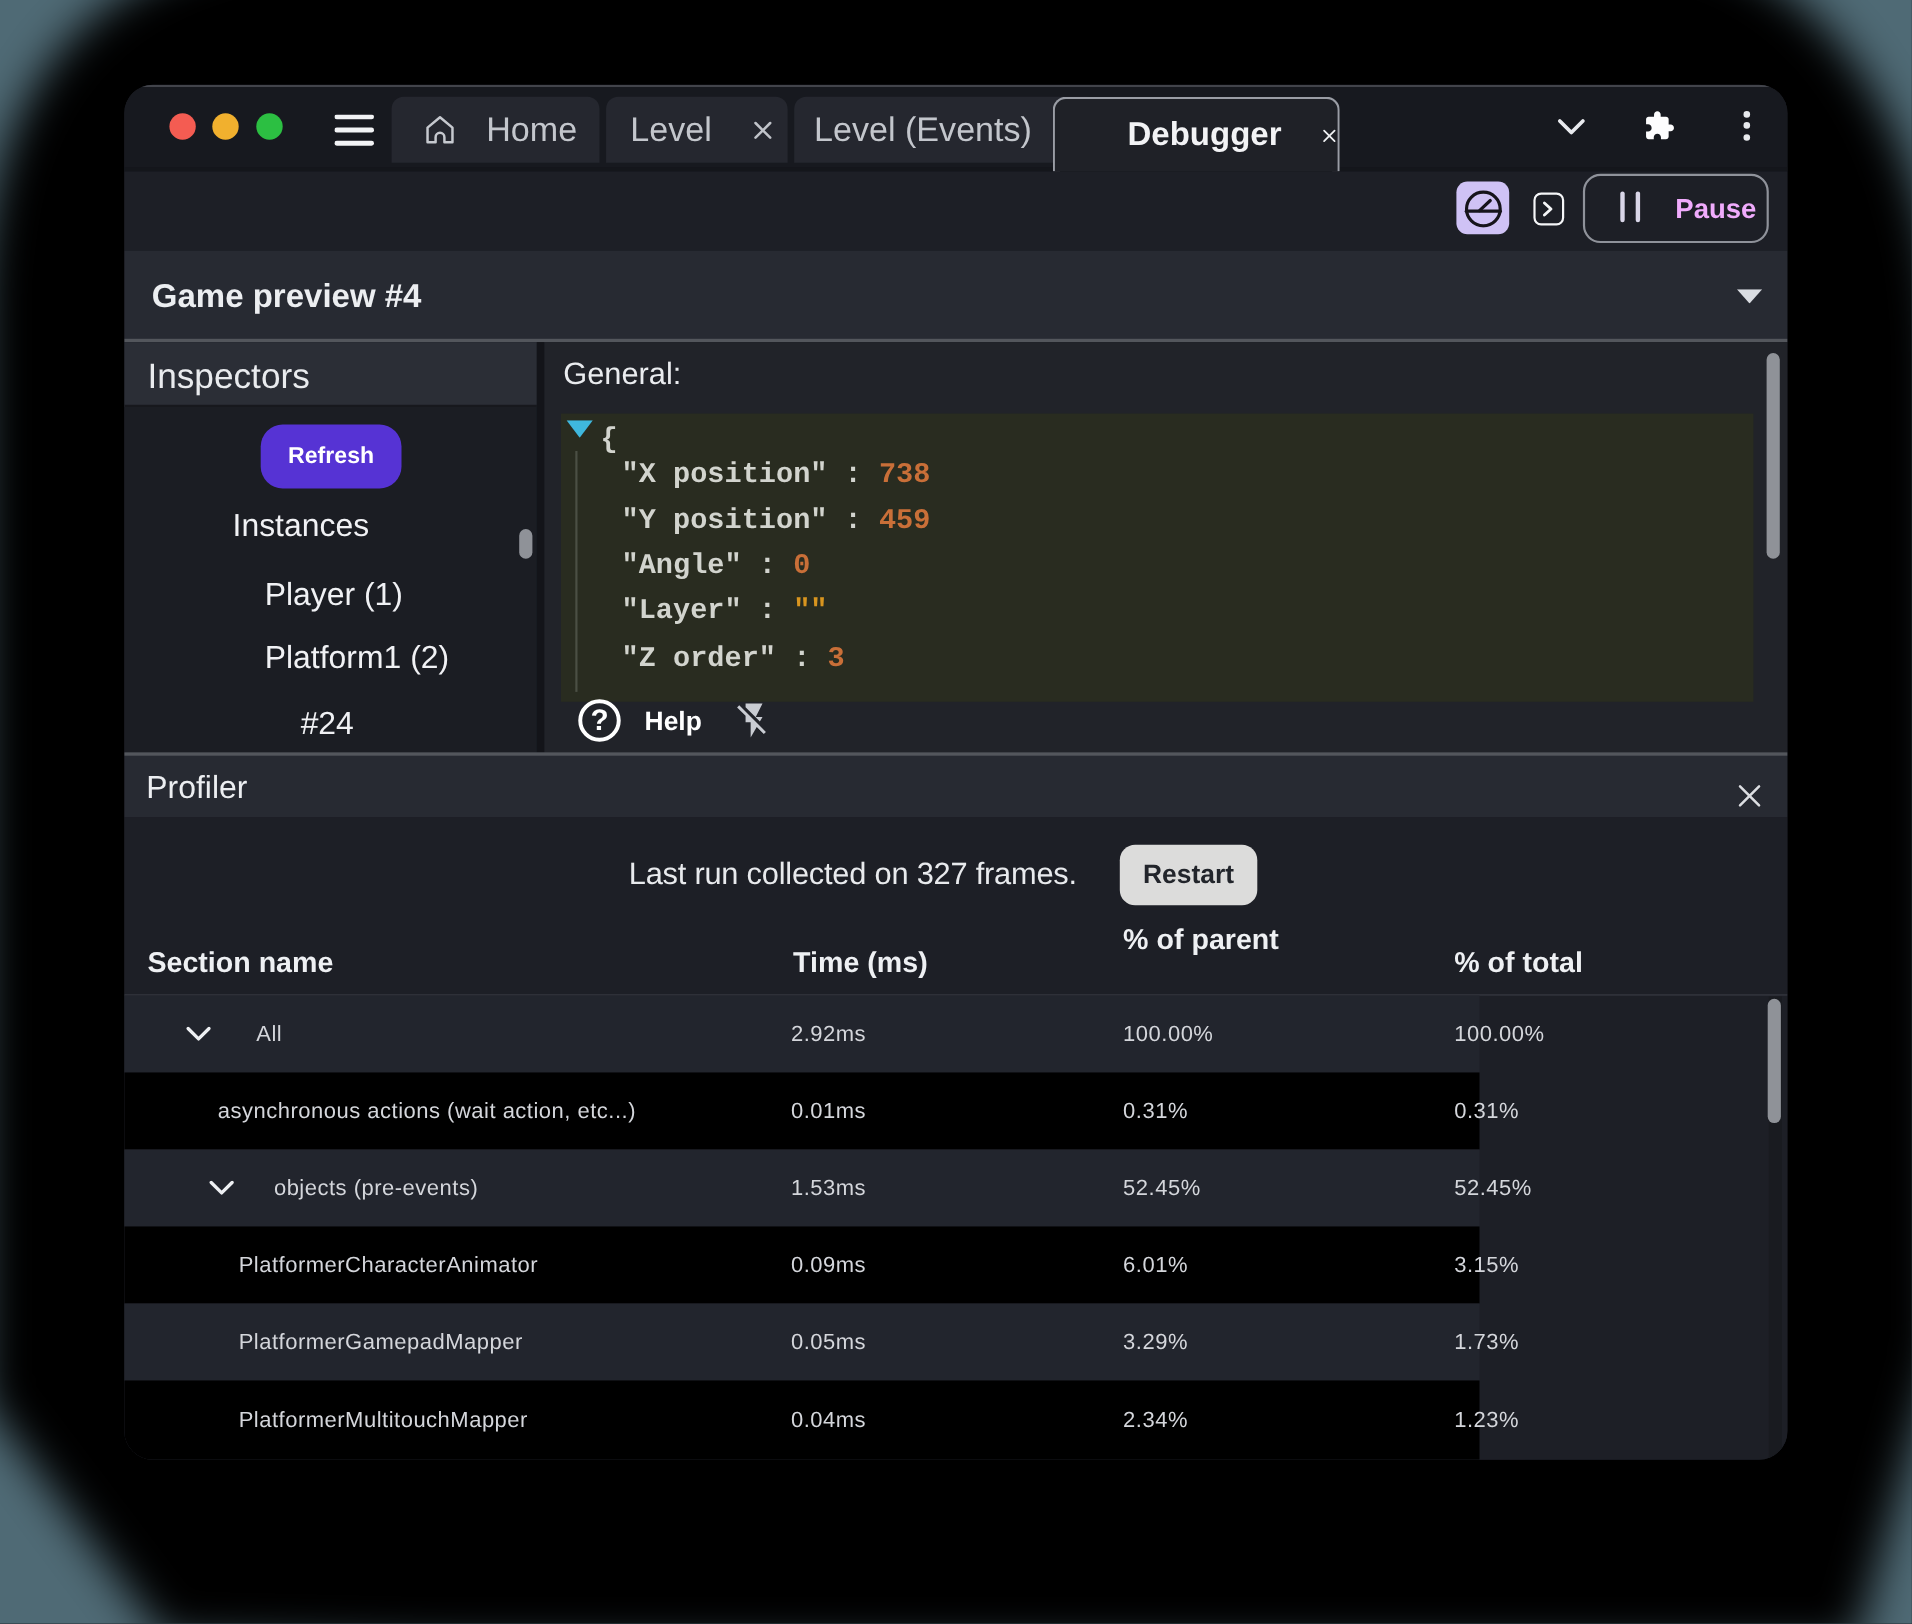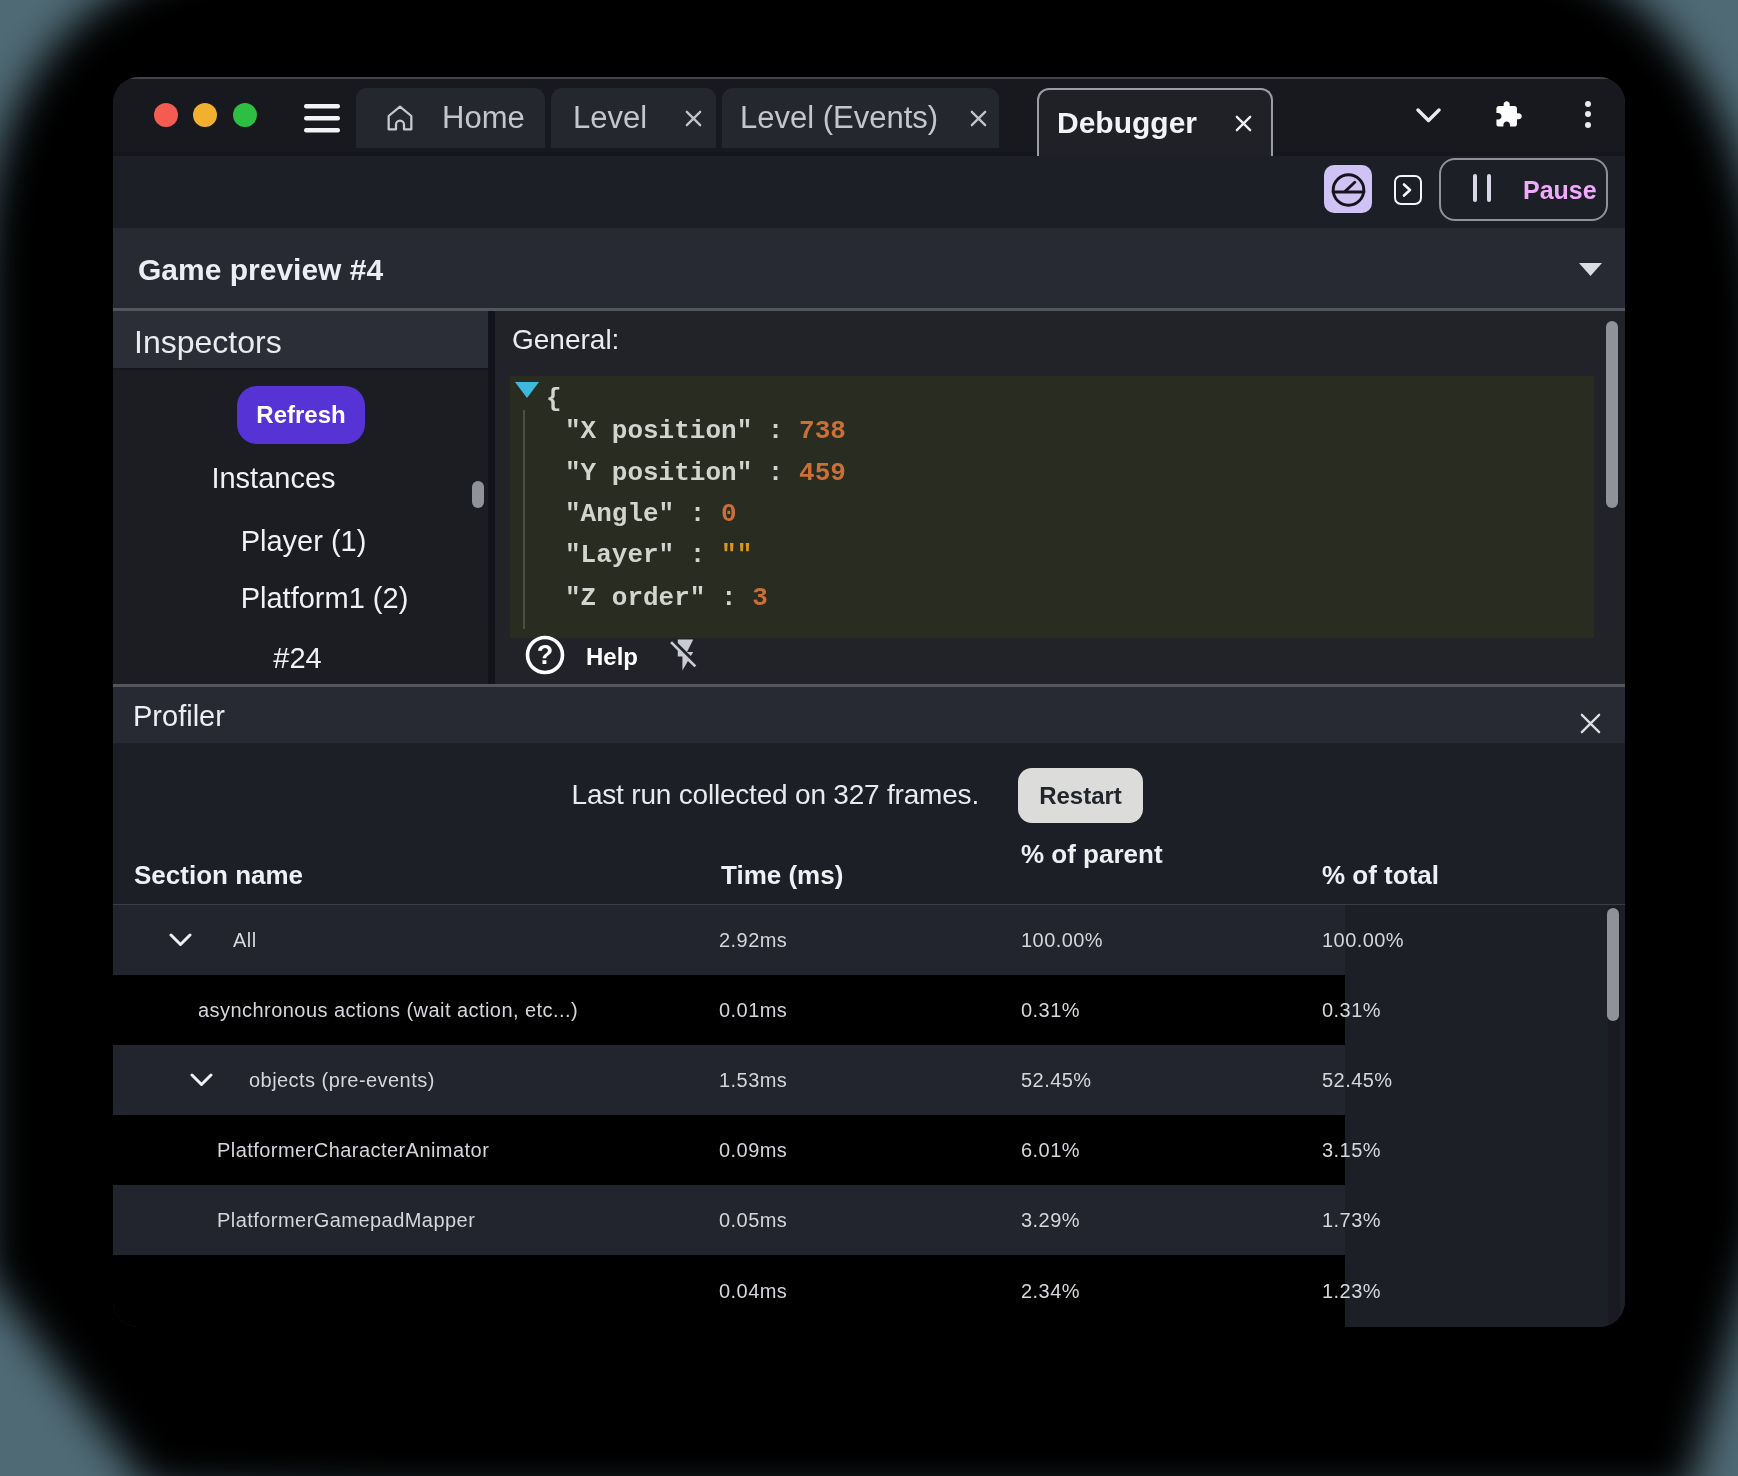--- a/index.html
+++ b/index.html
@@ -29,21 +29,21 @@
            border-bottom:3px solid #53565c; }
   
   .leftpanel { left:0; top:234px; width:375px; height:376px; background:#1b1d23; }
   .lp-head { left:0; top:0; width:375px; height:59px; background:#2b2e36; border-bottom:2px solid #17181d; }
   .vdivider { left:375px; top:234px; width:7px; height:376px; background:#131419; }
   .rightpane { left:382px; top:234px; width:1130px; height:376px; background:#212329; }
   .codeblock { left:15px; top:65px; width:1084px; height:262px; background:#292c20;
                font-family:"Liberation Mono", monospace; font-size:26px; font-weight:bold; color:#d2d4ce; }
   .num { color:#c96f38; } .str { color:#d8951f; }
   .btn-refresh { left:124px; top:75px; width:128px; height:58px; background:#5633d4;
-                 border-radius:20px; color:#fff; font-weight:bold; font-size:24px;
+                 border-radius:20px; color:#fff; font-weight:bold; font-size:21px;
                  display:flex; align-items:center; justify-content:center; }
   .lp-item { width:375px; text-align:center; color:#f0f1f4; font-size:29px; }
   
   .profbar { left:0; top:607px; width:1512px; height:59px; background:#272a32;
              border-top:3px solid #53565c; }
   .profbody { left:0; top:666px; width:1512px; height:584px; background:#1d1f26; }
   .row { left:0; width:1232px; height:70px; display:flex; align-items:center;
          color:#d4d6db; font-size:20px; letter-spacing:0.45px; }
   .rowA { background:#22252d; } .rowB { background:#000000; }
   .cell-t { position:absolute; left:606px; } .cell-p { position:absolute; left:908px; }
@@ -84,21 +84,21 @@
     <svg class="xicon" style="margin-left:36px;" viewBox="0 0 22 22" stroke="#c0c3c9" stroke-width="2.4" stroke-linecap="round">
         <path d="M4 4 L18 18 M18 4 L4 18"></path>
       </svg>
   </div>
   <div class="abs tab" style="left:609px; width:277px;">
     <span style="margin-left:18px;">Level (Events)</span>
     <svg class="xicon" style="margin-left:30px;" viewBox="0 0 22 22" stroke="#c0c3c9" stroke-width="2.4" stroke-linecap="round">
         <path d="M4 4 L18 18 M18 4 L4 18"></path>
       </svg>
   </div>
-  <div class="abs tab active" style="left:924px; width:236px;">
+  <div class="abs tab active" style="left:844px; width:261px;padding-left:48px;">
     <span style="margin-left:18px; font-weight:600; font-size:30px;">Debugger</span>
     <svg class="xicon" style="margin-left:36px;" viewBox="0 0 22 22" stroke="#eef0f2" stroke-width="2.4" stroke-linecap="round">
         <path d="M4 4 L18 18 M18 4 L4 18"></path>
       </svg>
   </div>
   <svg class="abs" style="left:1303px; top:31px;" width="25" height="15" viewBox="0 0 25 15" fill="none" stroke="#e8eaee" stroke-width="3.4" stroke-linecap="round" stroke-linejoin="round">
       <path d="M2 2 L12.5 12.5 L23 2"></path>
     </svg>
   <svg class="abs" style="left:1381px; top:23px;" width="29" height="29" viewBox="0 0 24 24" fill="#fdfdfe">
       <path d="M20.5 11H19V7c0-1.1-.9-2-2-2h-4V3.5C13 2.12 11.88 1 10.5 1S8 2.12 8 3.5V5H4c-1.1 0-1.99.9-1.99 2v3.8H3.5c1.49 0 2.7 1.21 2.7 2.7s-1.21 2.7-2.7 2.7H2V20c0 1.1.9 2 2 2h3.8v-1.5c0-1.49 1.21-2.7 2.7-2.7 1.49 0 2.7 1.21 2.7 2.7V22H17c1.1 0 2-.9 2-2v-4h1.5c1.38 0 2.5-1.12 2.5-2.5S21.88 11 20.5 11z"></path>
@@ -211,19 +211,20 @@
       <span class="cell-p">6.01%</span>
       <span class="cell-o">3.15%</span>
   </div>
   <div class="abs row rowA" style="top:1108px;">
     <span style="position:absolute; left:104px;">PlatformerGamepadMapper</span>
     <span class="cell-t">0.05ms</span>
       <span class="cell-p">3.29%</span>
       <span class="cell-o">1.73%</span>
   </div>
   <div class="abs row rowB" style="top:1178px; height:72px;">
+    <span style="position:absolute; left:104px;">PlatformerMultitouchMapper</span>
     <span class="cell-t">0.04ms</span>
       <span class="cell-p">2.34%</span>
       <span class="cell-o">1.23%</span>
   </div>
   <div class="abs" style="left:1495px; top:829px; width:12px; height:421px; background:#191b20;"></div>
   <div class="abs thumb" style="left:1494px; top:831px; height:113px;"></div>
 </div>
 
 </body></html>

